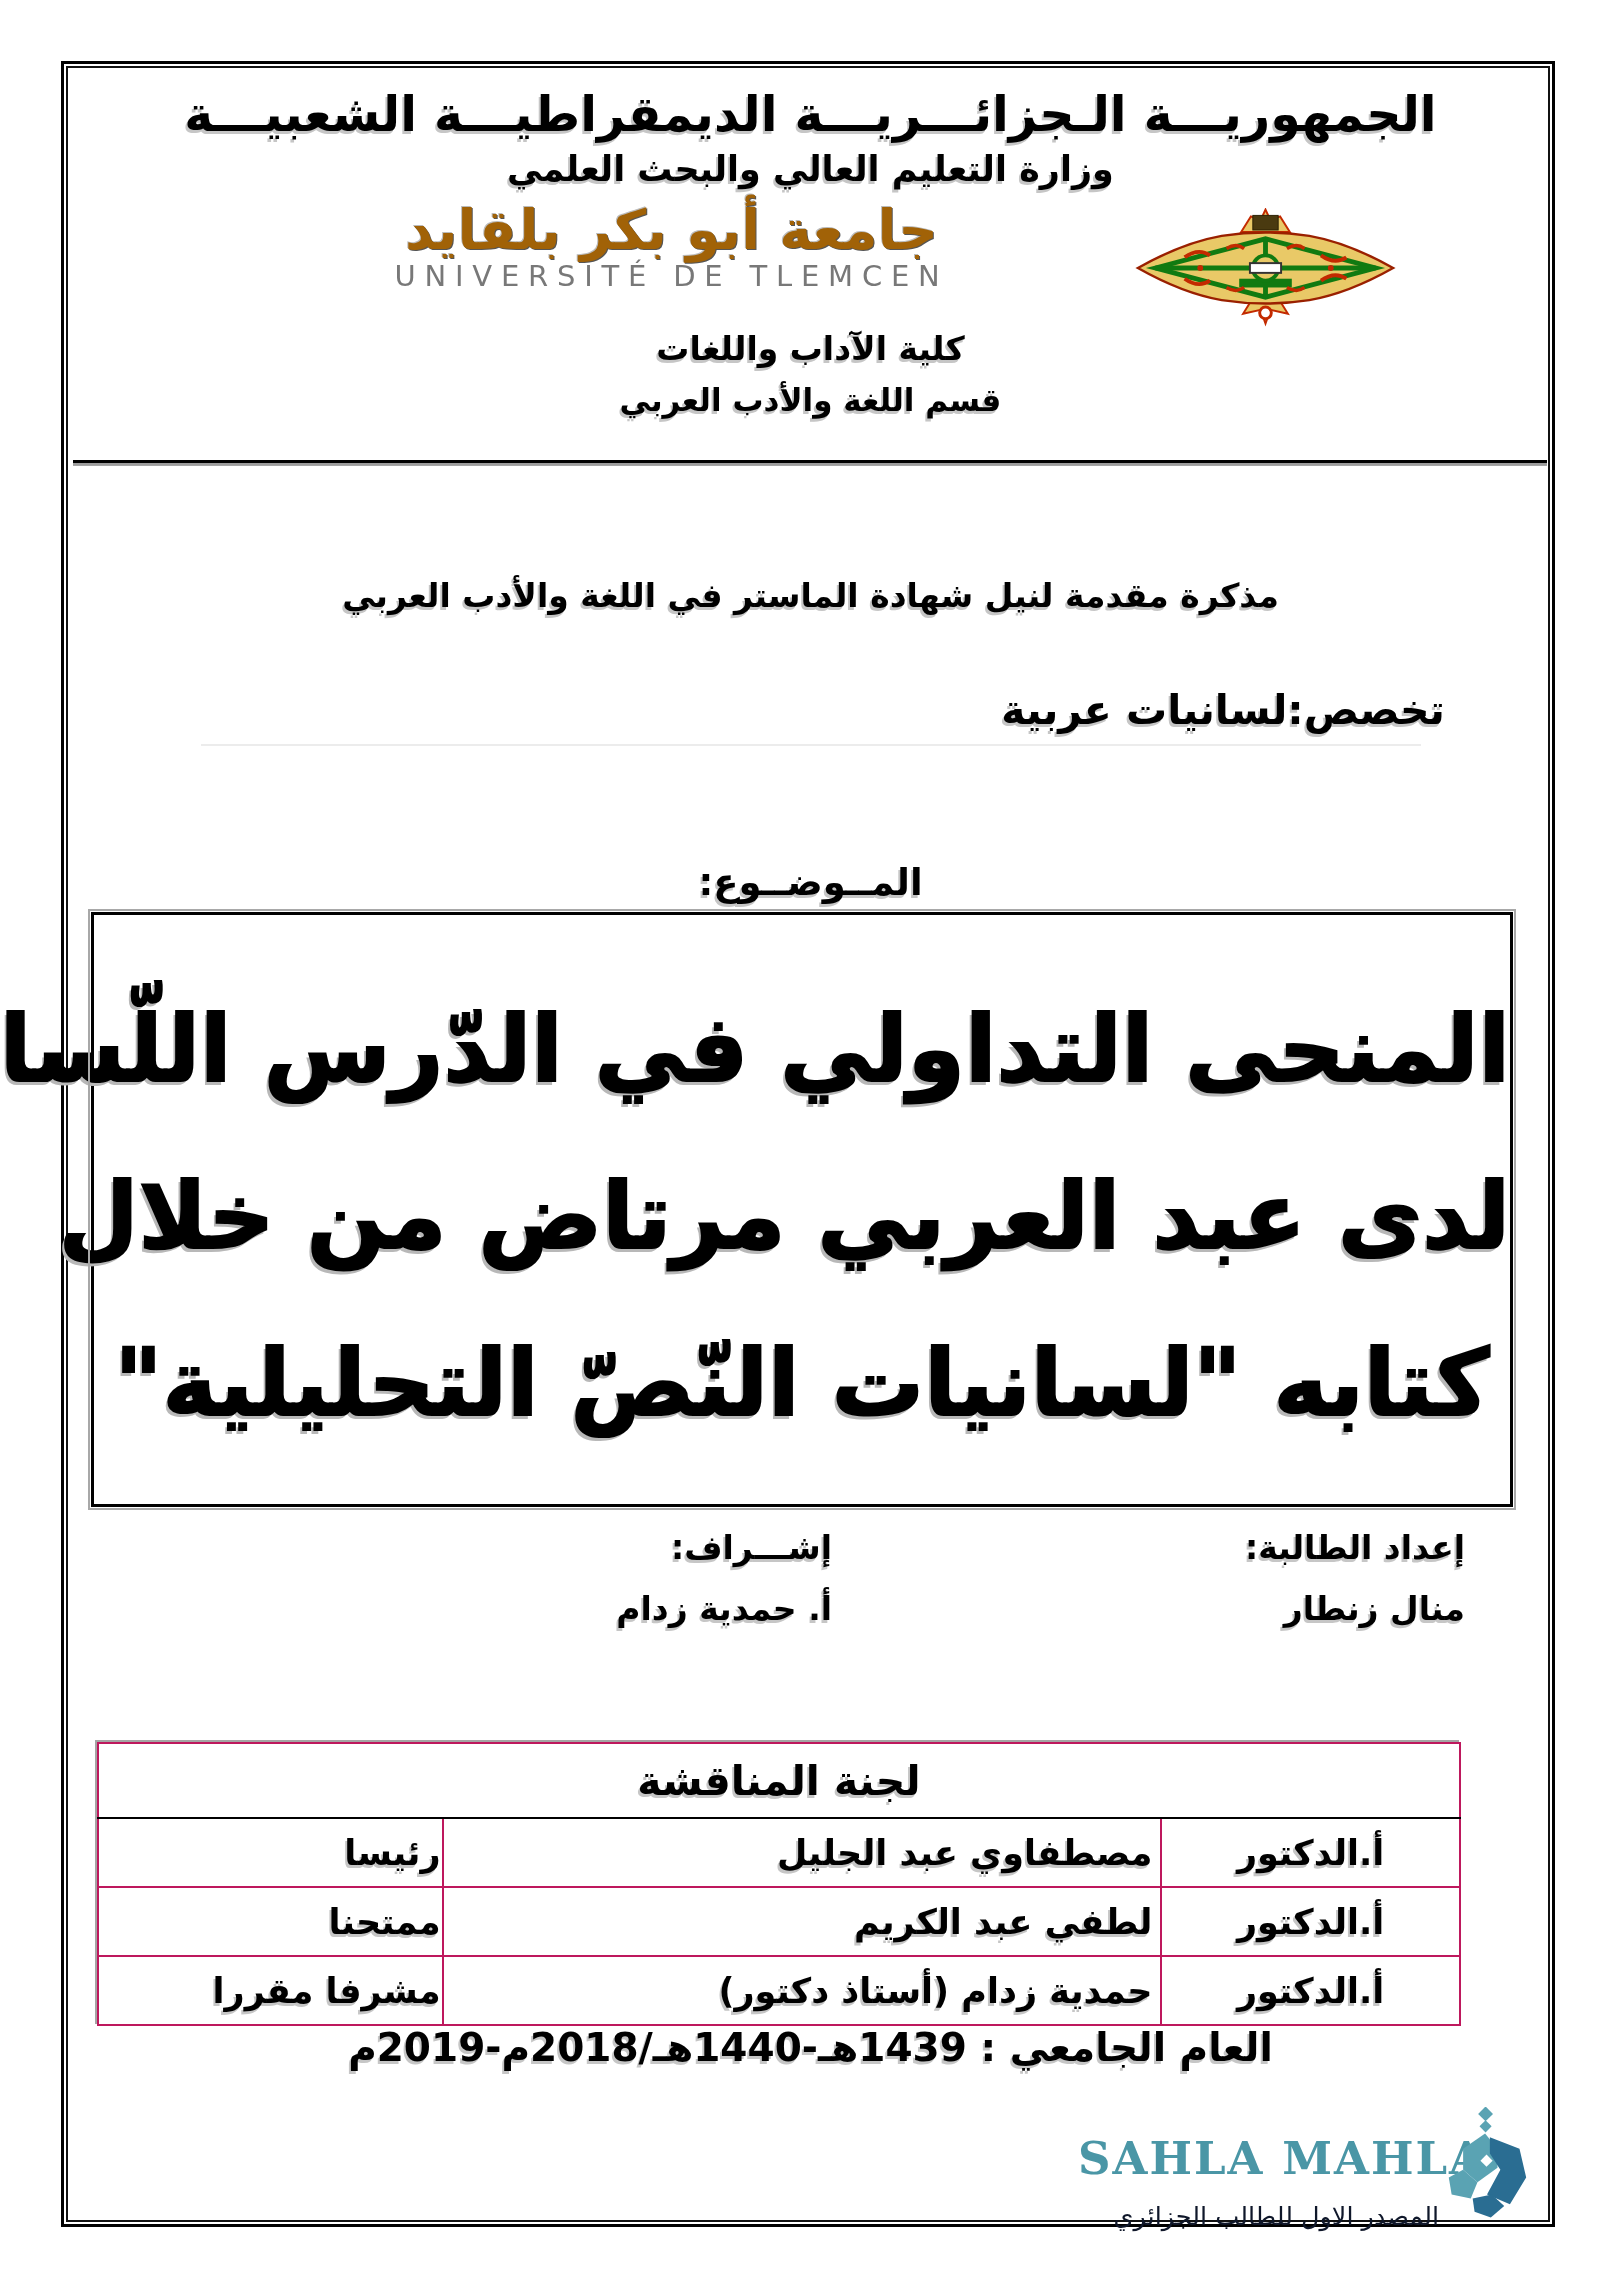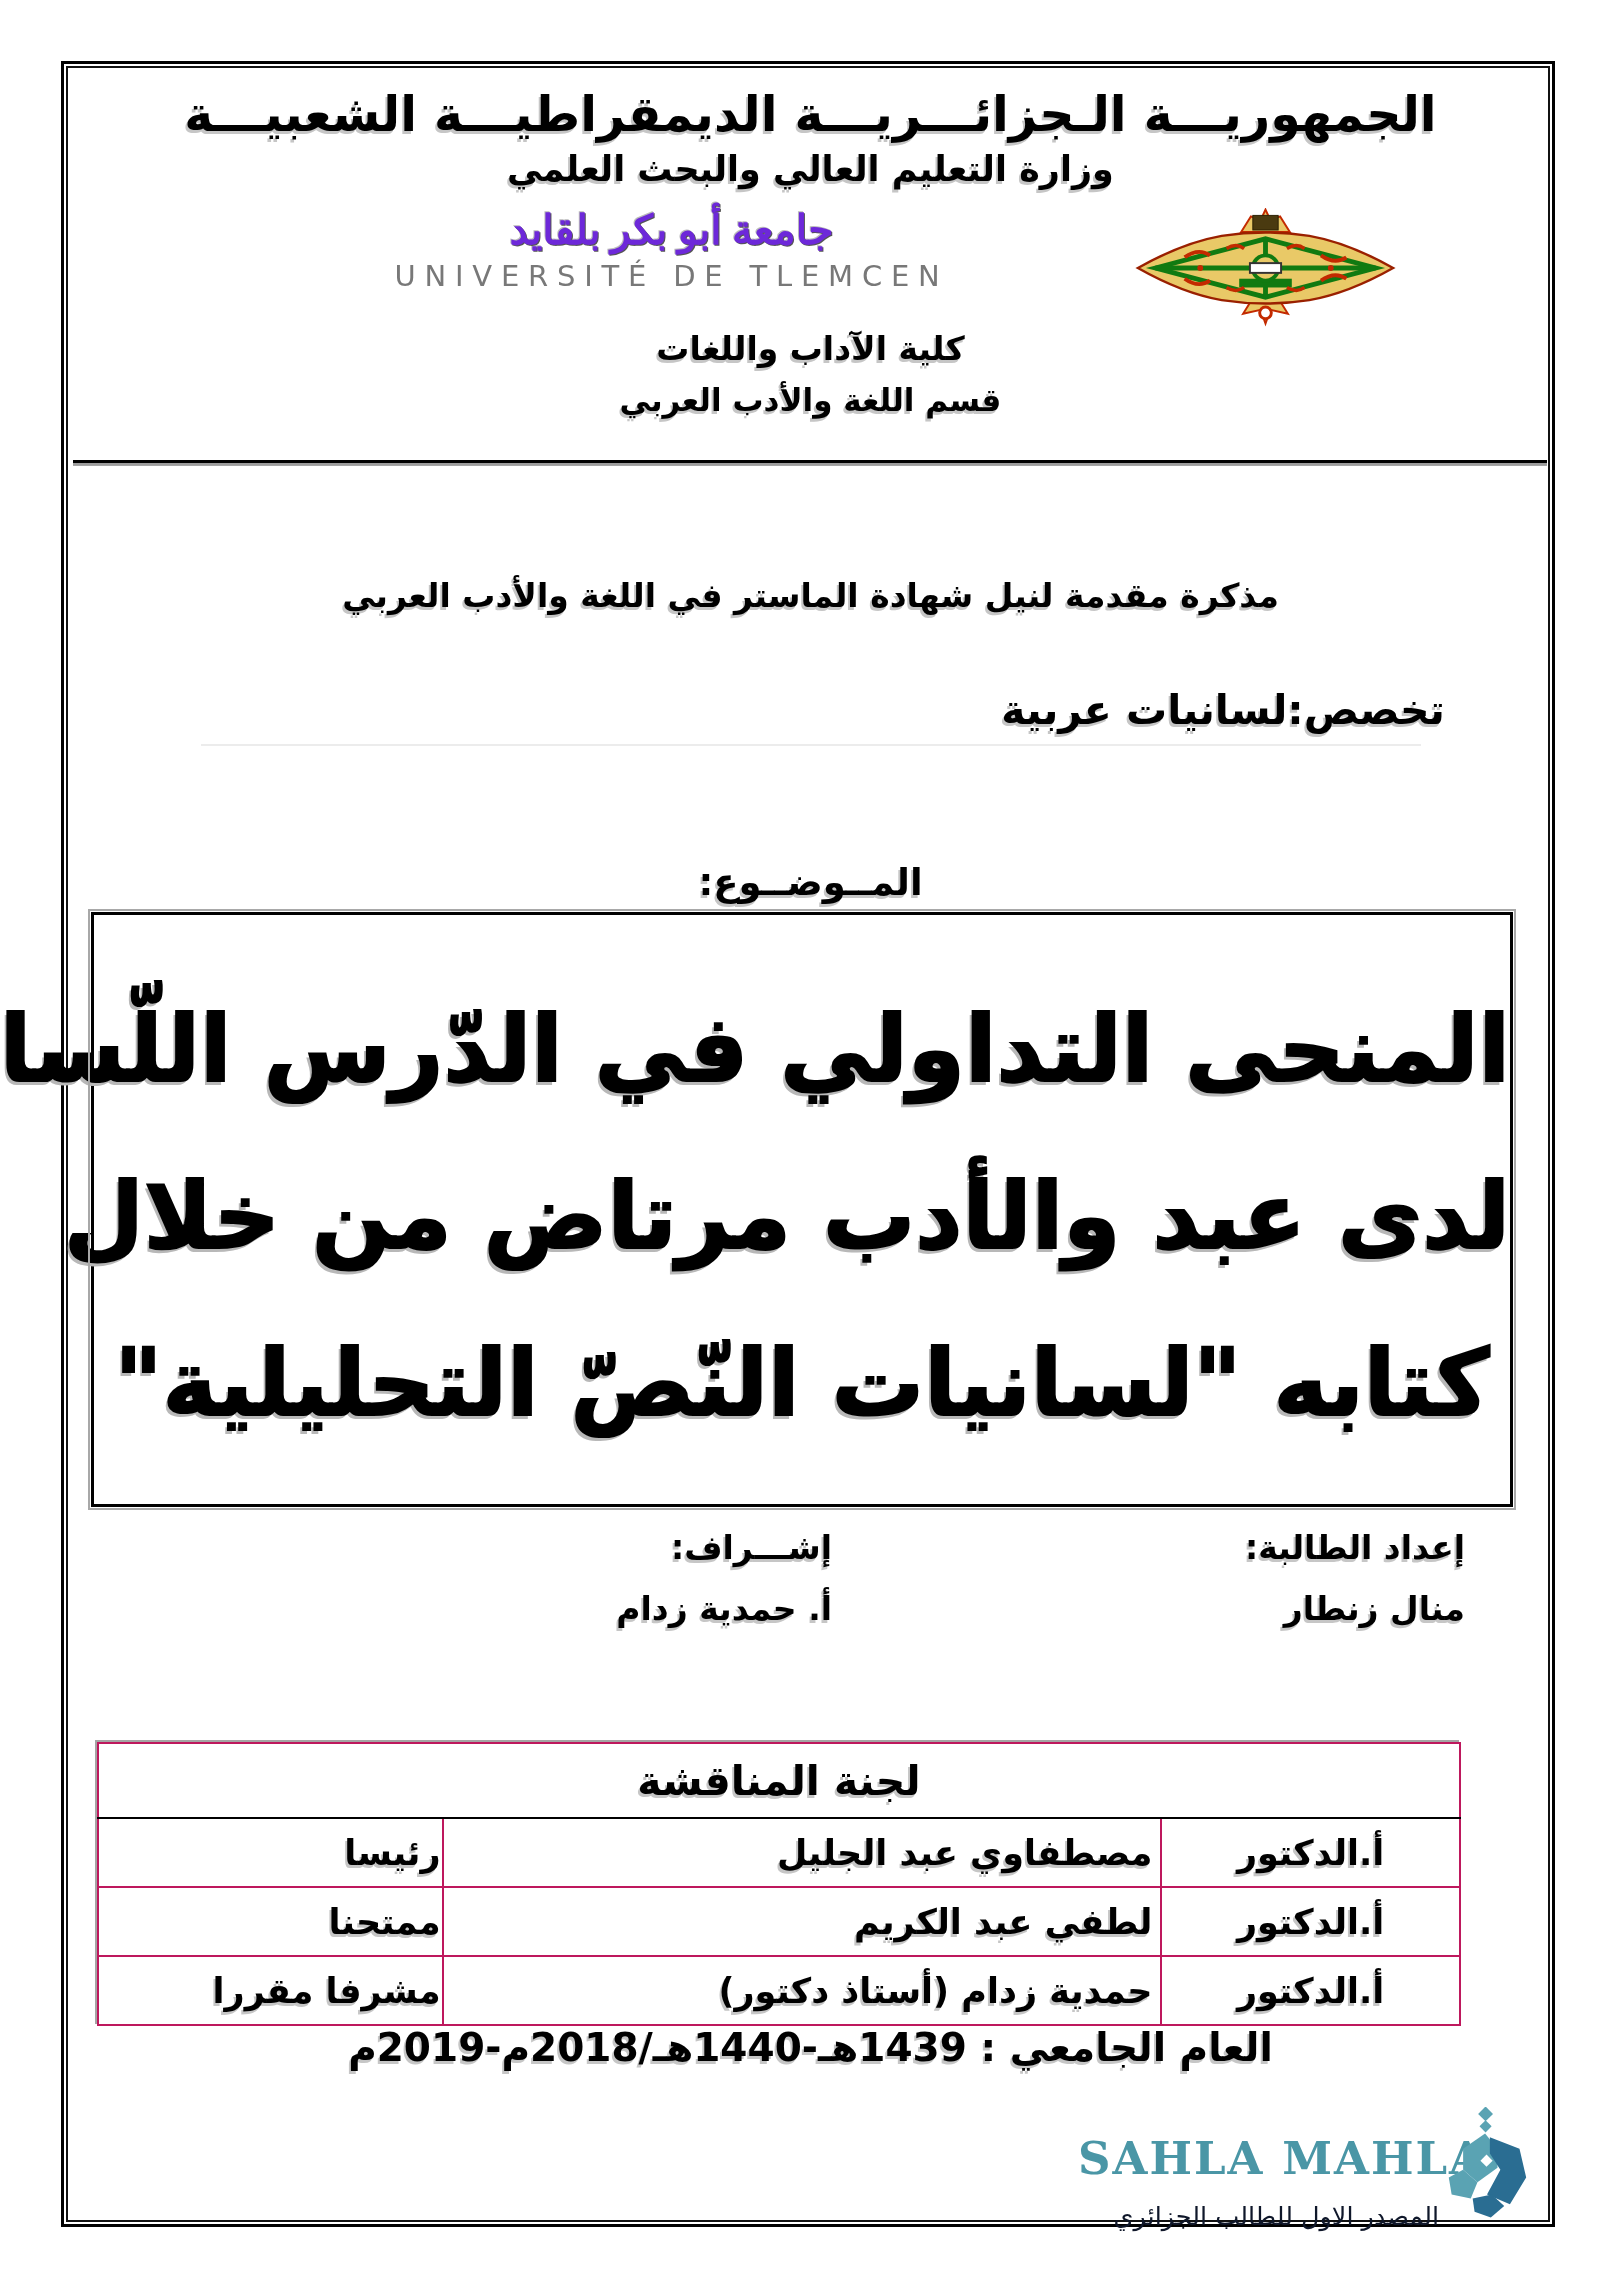--- a/index.html
+++ b/index.html
@@ -13,22 +13,22 @@
   .ar{direction:rtl;unicode-bidi:embed;}
   .center{left:0;width:100%;text-align:center;}
   .abs{position:absolute;z-index:2;}
   .shadowed{text-shadow:-2px 2.9px 0 #c6c6c6;}
   .b{font-weight:bold;}
   
   .republic{top:86px;font-size:49px;letter-spacing:1px;}
   .ministry{top:149px;font-size:35px;}
   
   .uniblock{left:196px;top:204px;width:951px;text-align:center;}
-  .uni-ar{font-size:41px;font-weight:bold;color:#6d28d9;line-height:53px;
-          text-shadow:1px 1px 0 #555,-1px -1px 0 #bbb;font-family:Liberation Serif, serif;}
+  .uni-ar{font-size:55px;font-weight:bold;color:#a16207;line-height:53px;
+          text-shadow:1px 1px 0 #555,-1px -1px 0 #bbb;}
   .uni-fr{font-size:29px;color:#787878;letter-spacing:8.8px;margin-top:2px;
           font-family:"DejaVu Sans",sans-serif;}
   .emblem{left:1134px;top:208px;}
   .faculty{top:329px;font-size:33px;}
   .department{top:382px;font-size:31px;}
   
   .divider{left:73px;top:460px;width:1474px;height:2.9px;background:#000;
            box-shadow:0 2.9px 0 #9c9c9c;}
   
   .intro{top:576px;font-size:33px;}
@@ -105,21 +105,21 @@
 
   <div class="abs divider"></div>
 
   <div class="abs center ar b shadowed intro">مذكرة مقدمة لنيل شهادة الماستر في اللغة والأدب العربي</div>
   <div class="abs ar b shadowed specialty">تخصص:لسانيات عربية</div>
   <div class="abs faintline"></div>
   <div class="abs center ar b shadowed subject-label">المــوضــوع:</div>
 
   <div class="abs titlebox">
     <div class="titleline">المنحى التداولي في الدّرس اللّساني</div>
-    <div class="titleline">لدى عبد والأدب مرتاض من خلال</div>
+    <div class="titleline">لدى عبد العربي مرتاض من خلال</div>
     <div class="titleline">كتابه "لسانيات النّصّ التحليلية"</div>
   </div>
 
   <div class="abs ar b shadowed prepared">
     <div>إعداد الطالبة:</div>
     <div>منال زنطار</div>
   </div>
   <div class="abs ar b shadowed supervision">
     <div>إشـــراف:</div>
     <div>أ. حمدية زدام</div>

